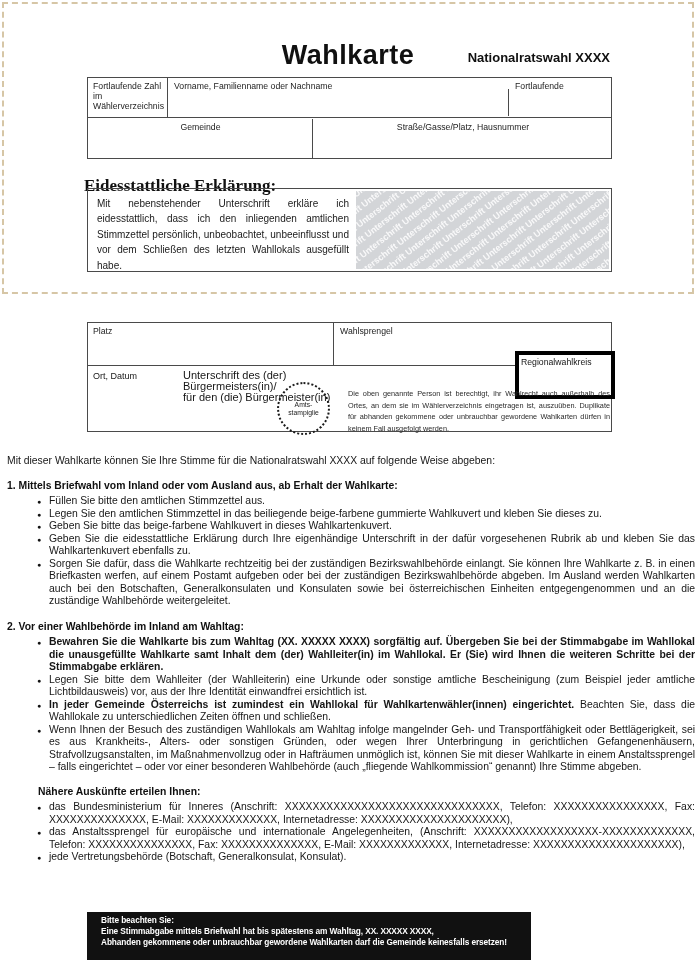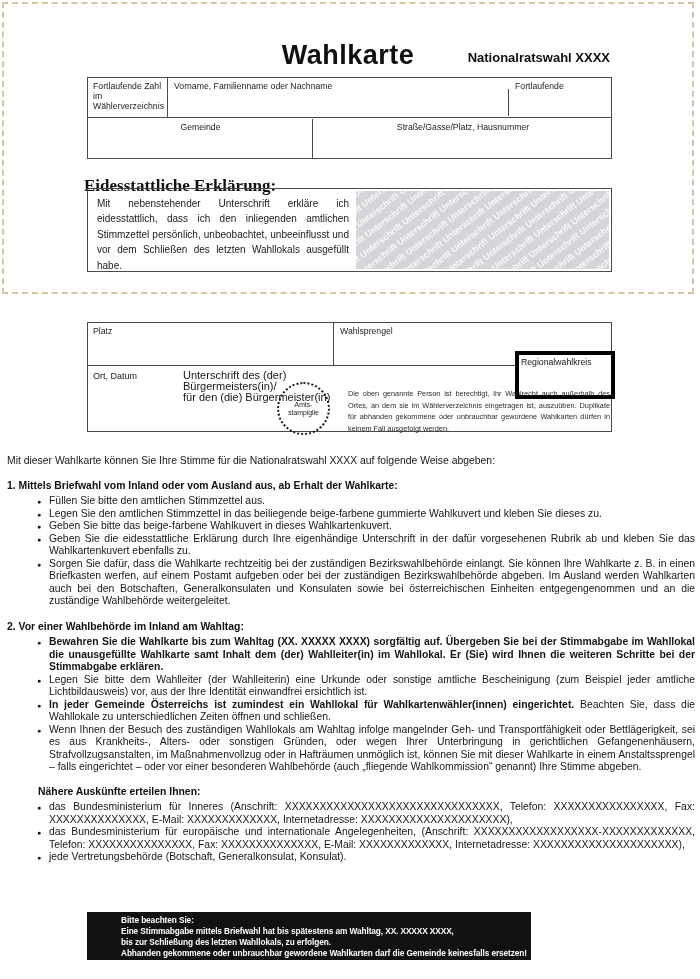--- a/index.html
+++ b/index.html
@@ -64,21 +64,21 @@
   .info-h{margin-left:31px;}
   ul.bl{list-style:none;margin:3px 0 0 0;padding:0;}
   ul.bl li{position:relative;padding-left:42px;text-align:justify;}
   ul.bl li::before{content:"●";position:absolute;left:30px;top:1px;font-size:7px;color:#111;}
   .b{font-weight:bold;}
 
   
   .notice{position:absolute;left:87px;top:912px;width:444px;height:48px;background:var(--notice_bg,#111);
           box-sizing:border-box;color:#fff;font-weight:bold;font-size:8.3px;line-height:11px;
           padding:3px 0 0 14px;letter-spacing:-0.1px;}
-  .notice div{white-space:nowrap;margin-left:20px;}
+  .notice div{white-space:nowrap;}
 </style>
 </head>
 <body>
 
 <div class="page">
 
   <div class="envelope">
     <div class="title">Wahlkarte</div>
     <div class="election">Nationalratswahl XXXX</div>
 
@@ -182,25 +182,24 @@
     <ul class="bl">
       <li><span class="b">Bewahren Sie die Wahlkarte bis zum Wahltag (XX. XXXXX XXXX) sorgfältig auf. Übergeben Sie bei der Stimmabgabe im Wahllokal die unausgefüllte Wahlkarte samt Inhalt dem (der) Wahlleiter(in) im Wahllokal. Er (Sie) wird Ihnen die weiteren Schritte bei der Stimmabgabe erklären.</span><span></span></li>
       <li><span class="b"></span><span>Legen Sie bitte dem Wahlleiter (der Wahlleiterin) eine Urkunde oder sonstige amtliche Bescheinigung (zum Beispiel jeder amtliche Lichtbildausweis) vor, aus der Ihre Identität einwandfrei ersichtlich ist.</span></li>
       <li><span class="b">In jeder Gemeinde Österreichs ist zumindest ein Wahllokal für Wahlkartenwähler(innen) eingerichtet.</span><span> Beachten Sie, dass die Wahllokale zu unterschiedlichen Zeiten öffnen und schließen.</span></li>
       <li><span class="b"></span><span>Wenn Ihnen der Besuch des zuständigen Wahllokals am Wahltag infolge mangelnder Geh- und Transportfähigkeit oder Bettlägerigkeit, sei es aus Krankheits-, Alters- oder sonstigen Gründen, oder wegen Ihrer Unterbringung in gerichtlichen Gefangenenhäusern, Strafvollzugsanstalten, im Maßnahmenvollzug oder in Hafträumen unmöglich ist, können Sie mit dieser Wahlkarte in einem Anstaltssprengel – falls eingerichtet – oder vor einer besonderen Wahlbehörde (auch „fliegende Wahlkommission“ genannt) Ihre Stimme abgeben.</span></li>
     </ul>
 
     <h3 class="sec info-h">Nähere Auskünfte erteilen Ihnen:</h3>
     <ul class="bl">
       <li><span>das Bundesministerium für Inneres (Anschrift: XXXXXXXXXXXXXXXXXXXXXXXXXXXXXXX, Telefon: XXXXXXXXXXXXXXXX, Fax: XXXXXXXXXXXXXX, E-Mail: XXXXXXXXXXXXX, Internetadresse: XXXXXXXXXXXXXXXXXXXXX),</span></li>
-      <li><span>das Bundesministerium für europäische und internationale Angelegenheiten, (Anschrift: XXXXXXXXXXXXXXXXXX-XXXXXXXXXXXXX, Telefon: XXXXXXXXXXXXXXX, Fax: XXXXXXXXXXXXXX, E-Mail: XXXXXXXXXXXXX, Internetadresse: XXXXXXXXXXXXXXXXXXXXX),</span></li>
+      <li><span>das Anstaltssprengel für europäische und internationale Angelegenheiten, (Anschrift: XXXXXXXXXXXXXXXXXX-XXXXXXXXXXXXX, Telefon: XXXXXXXXXXXXXXX, Fax: XXXXXXXXXXXXXX, E-Mail: XXXXXXXXXXXXX, Internetadresse: XXXXXXXXXXXXXXXXXXXXX),</span></li>
       <li><span>jede Vertretungsbehörde (Botschaft, Generalkonsulat, Konsulat).</span></li>
     </ul>
   </section>
 
   <div class="notice">
     <div>Bitte beachten Sie:</div>
     <div>Eine Stimmabgabe mittels Briefwahl hat bis spätestens am Wahltag, XX. XXXXX XXXX,</div>
-    <div>bis zur Schließung des letzten Wahllokals, zu erfolgen.</div>
     <div>Abhanden gekommene oder unbrauchbar gewordene Wahlkarten darf die Gemeinde keinesfalls ersetzen!</div>
   </div>
 
 </div>
 
 </body></html>

